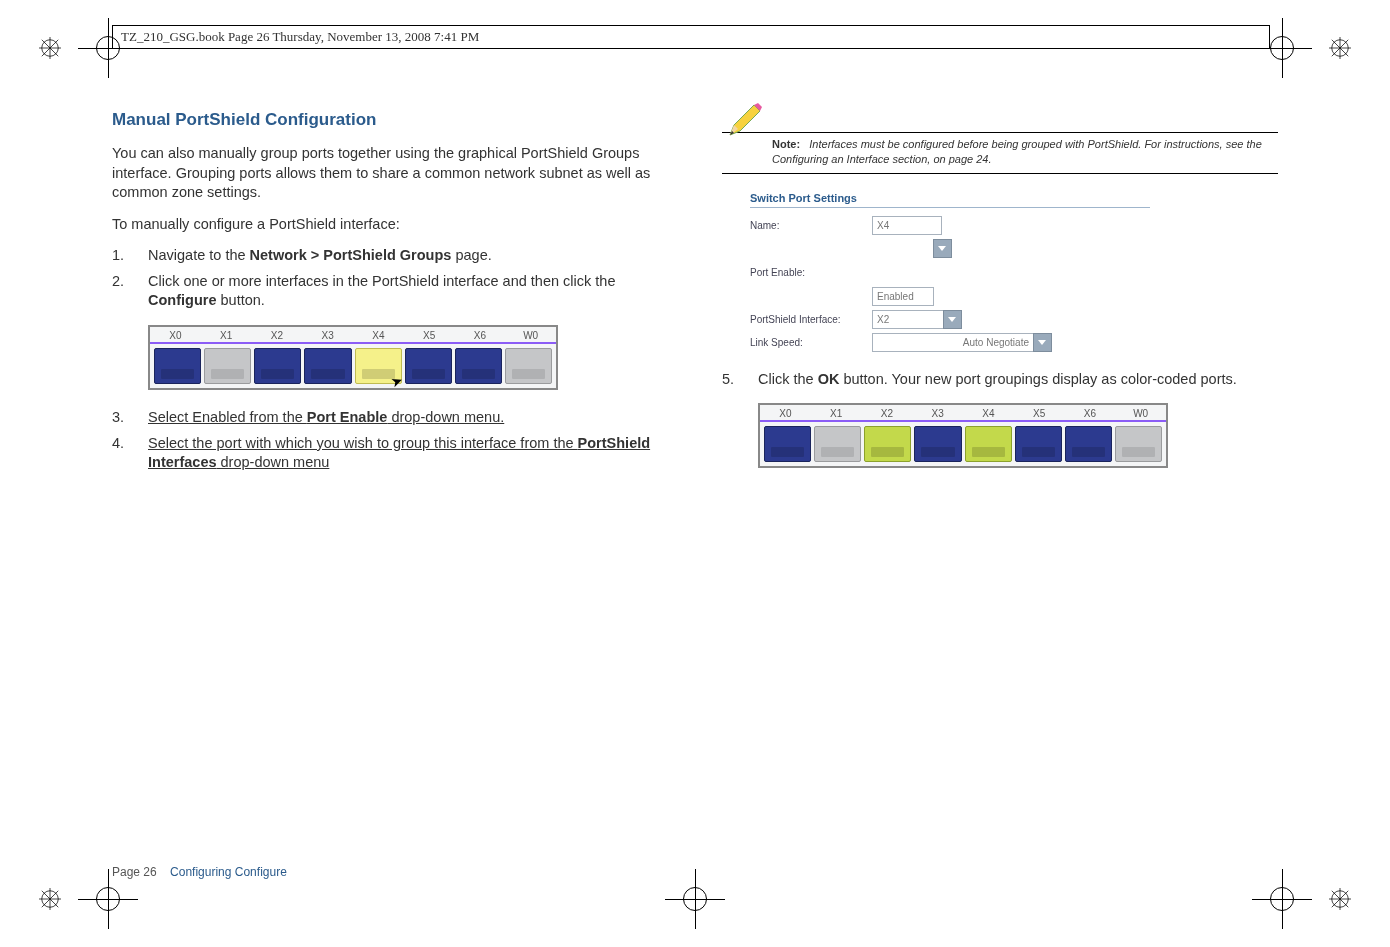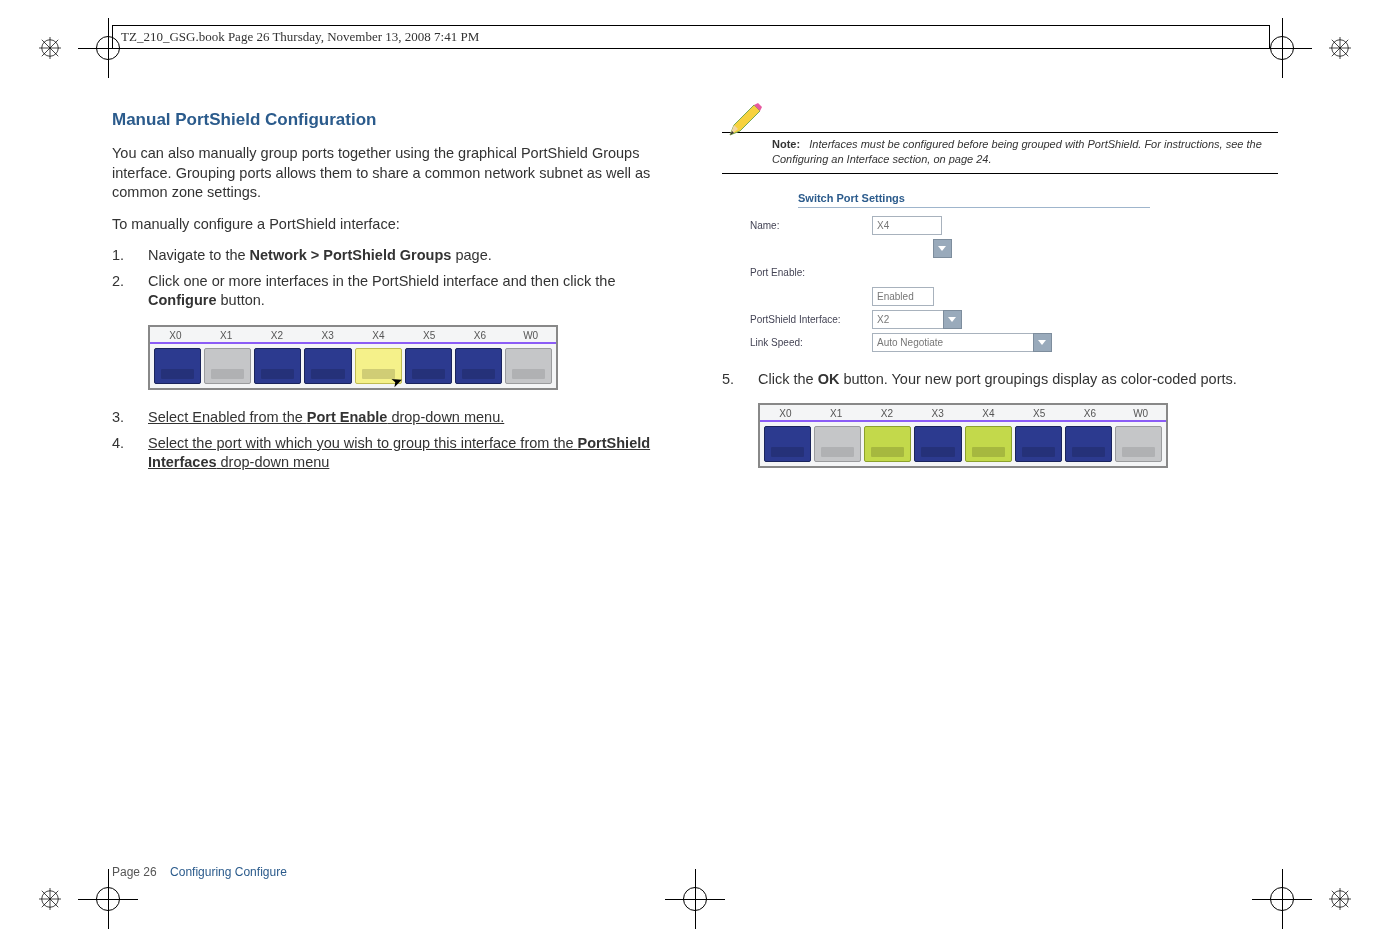--- a/index.html
+++ b/index.html
@@ -209,21 +209,20 @@
     font-size: 10px;
     color: #445;
   }
   .switch-dialog .hdr {
     color: #2b5b8c;
     font-weight: bold;
     padding-bottom: 3px;
     border-bottom: 1px solid #9fb5cc;
     margin-bottom: 8px;
     font-size: 11px;
-    margin-left: 48px;
   }
   .switch-dialog .row {
     display: flex;
     align-items: center;
     margin: 4px 0;
   }
   .switch-dialog .lbl {
     width: 122px;
   }
   .switch-dialog .ctrl {
@@ -430,21 +429,21 @@
       </div>
       <div class="row">
         <div class="lbl">PortShield Interface:</div>
         <div style="display:flex;">
             <div class="ctrl sel" style="width:62px;">X2</div>
             <span class="sel-arrow"></span>
           </div>
       </div>
       <div class="row">
         <div class="lbl">Link Speed:</div>
-        <div style="display:flex;">
+        <div style="display:flex;text-align:right;">
             <div class="ctrl sel" style="width:152px;">Auto Negotiate</div>
             <span class="sel-arrow"></span>
           </div>
       </div>
     </div>
 
     <ol class="steps" style="counter-reset: step 4;">
       <li>
         <span>Click the </span><b>OK</b><span> button. Your new port groupings display as color-coded ports.</span>
       </li>

